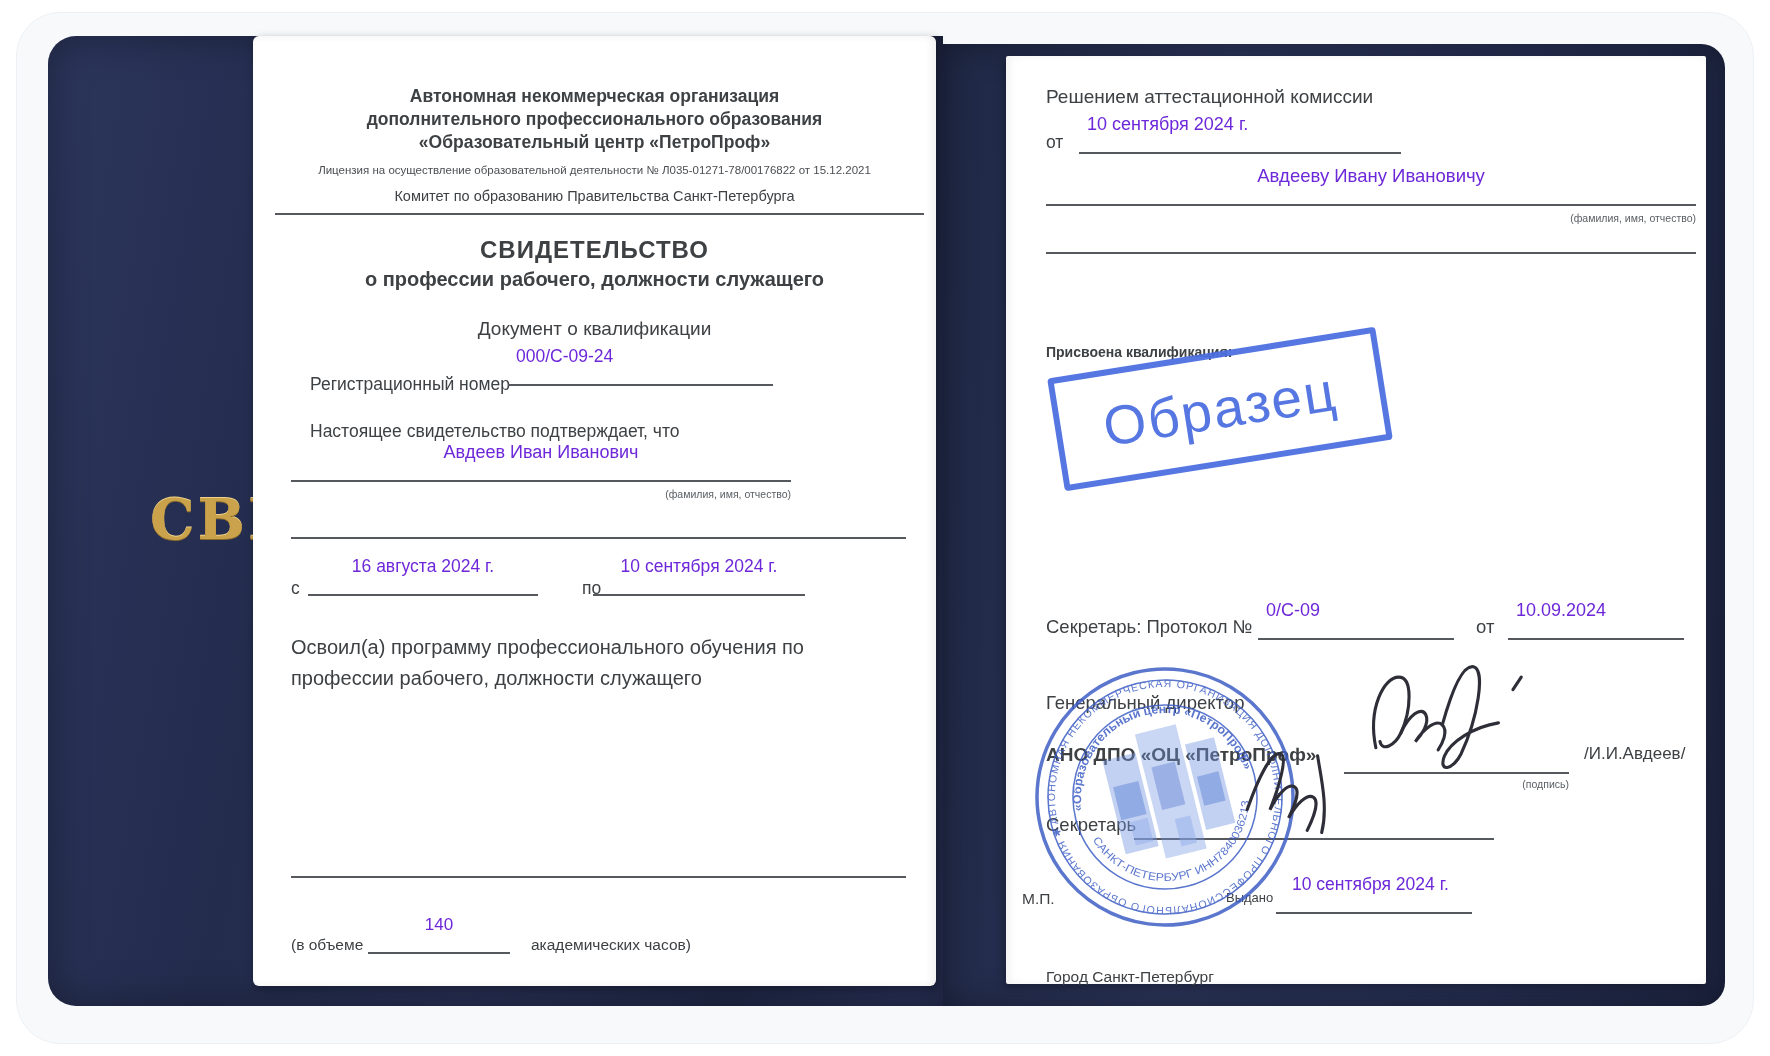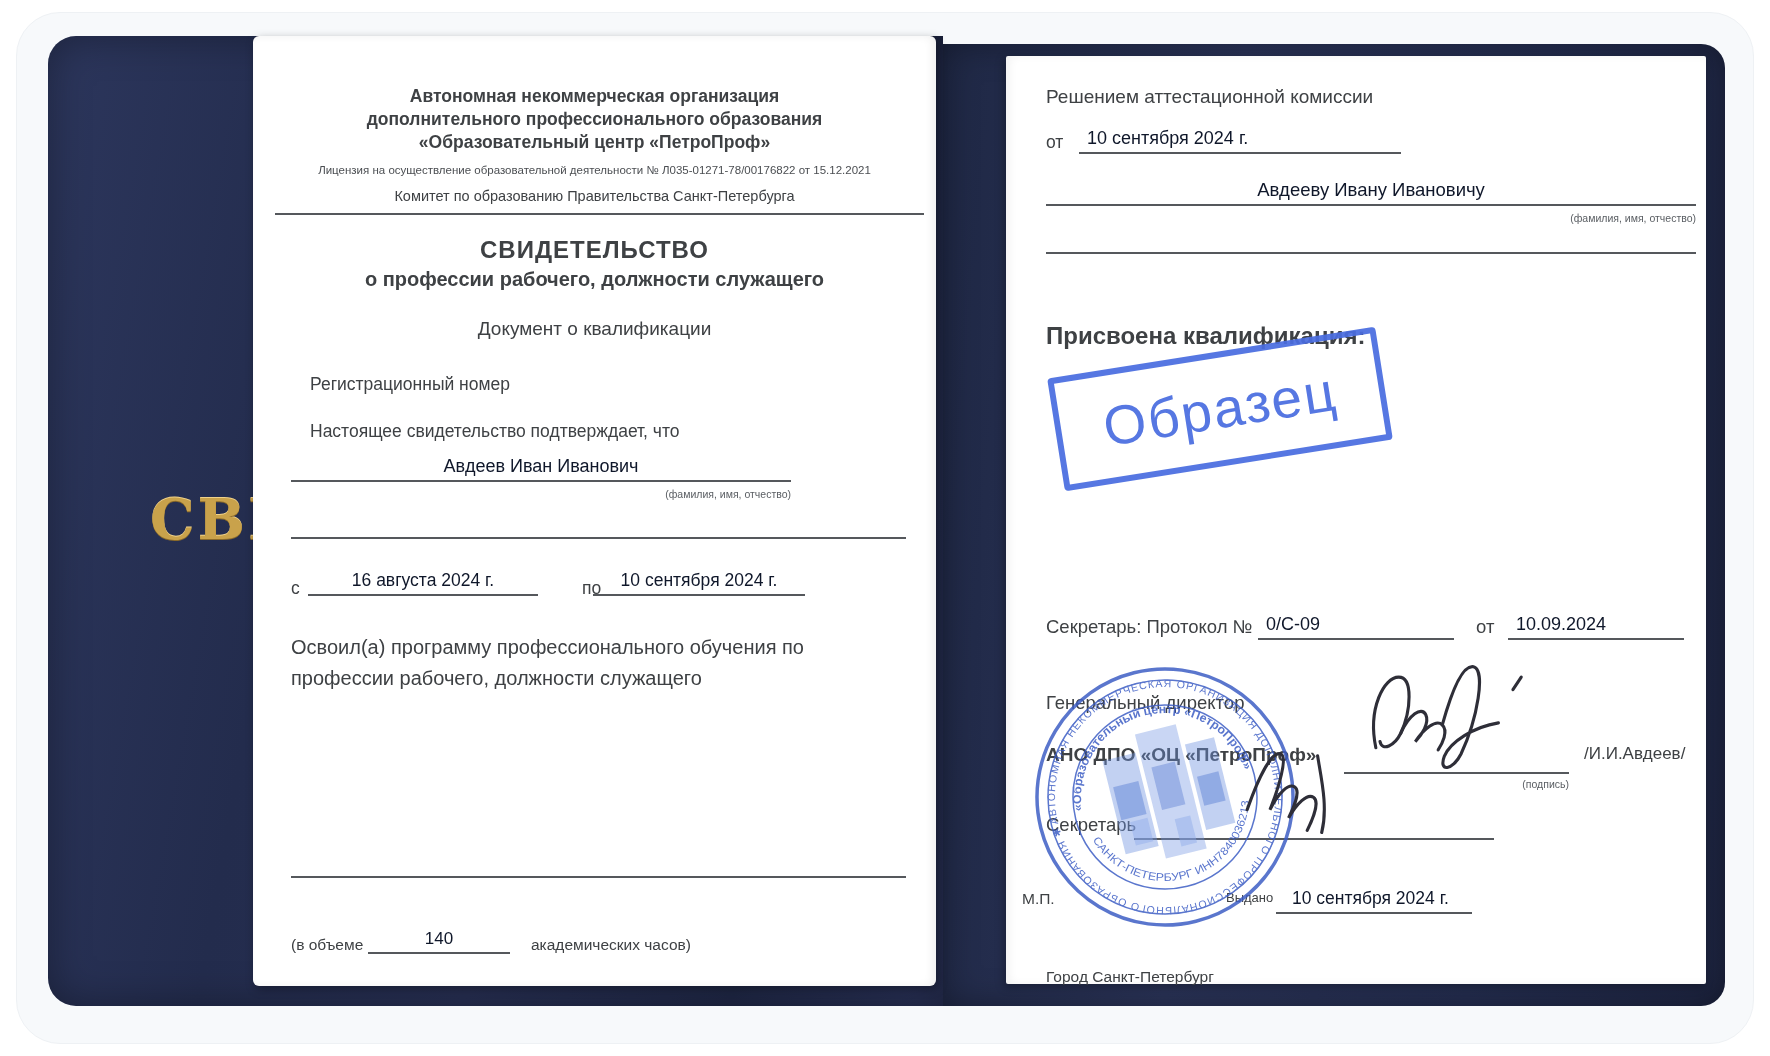--- a/index.html
+++ b/index.html
@@ -27,21 +27,21 @@
   .page-left { left:253px; top:36px; width:683px; height:950px; border-radius:6px;
     box-shadow: 2px 3px 10px rgba(0,0,0,.35), inset -4px 0 8px rgba(0,0,0,.06); }
   .page-right { left:1006px; top:56px; width:700px; height:928px; border-radius:2px;
     box-shadow: -2px 3px 10px rgba(0,0,0,.3), inset 4px 0 8px rgba(0,0,0,.05); }
 
   .t { position:absolute; color:#3e4144; white-space:nowrap; }
   .center { left:0; right:0; text-align:center; }
   .b { font-weight:bold; }
   .hr { position:absolute; border-top:2px solid #55585c; height:0; }
   .fline { position:absolute; border-bottom:2px solid #55585c; display:flex;
-    align-items:flex-end; justify-content:center; color:#0f172a; padding-bottom:3px; }
+    align-items:flex-end; justify-content:center; color:#6d28d9; padding-bottom:17px; }
   .fline.ljust { justify-content:flex-start; padding-left:8px; }
   .hint { position:absolute; font-size:10.5px; color:#5a5e63; text-align:right; }
 
   
   .sample-stamp { position:absolute; left:48px; top:296px; width:332px; height:114px;
     border:6px solid #4a6de0; border-radius:4px; color:#4a6de0;
     display:flex; align-items:center; justify-content:center;
     font-size:55px; letter-spacing:2px; transform:rotate(-9deg); opacity:.93; z-index:40; }
 
   .seal { position:absolute; left:19px; top:601px; width:280px; height:280px; z-index:30; opacity:.84; }
@@ -64,20 +64,21 @@
     <div class="t b center" style="top:96px; font-size:17.5px;">«Образовательный центр «ПетроПроф»</div>
     <div class="t center" style="top:128px; font-size:11.5px; color:#4b4e52;">Лицензия на осуществление образовательной деятельности № Л035-01271-78/00176822 от 15.12.2021</div>
     <div class="t center" style="top:152px; font-size:14.5px;">Комитет по образованию Правительства Санкт-Петербурга</div>
     <div class="hr" style="left:22px; right:12px; top:177px;"></div>
 
     <div class="t b center" style="top:200px; font-size:24px; letter-spacing:1px;">СВИДЕТЕЛЬСТВО</div>
     <div class="t b center" style="top:232px; font-size:20px;">о профессии рабочего, должности служащего</div>
     <div class="t center" style="top:282px; font-size:19px;">Документ о квалификации</div>
 
     <div class="t" style="left:57px; top:338px; font-size:17.5px;">Регистрационный номер</div>
+    <div class="fline ljust" style="left:255px; top:318px; width:265px; height:32px; font-size:17.5px;">000/С-09-24</div>
 
     <div class="t" style="left:57px; top:385px; font-size:17.5px;">Настоящее свидетельство подтверждает, что</div>
 
     <div class="fline" style="left:38px; top:404px; width:500px; height:42px; font-size:18px;">Авдеев Иван Иванович</div>
     <div class="hint" style="left:38px; top:452px; width:500px;">(фамилия, имя, отчество)</div>
 
     <div class="fline" style="left:38px; top:478px; width:615px; height:25px;"></div>
 
     <div class="t" style="left:38px; top:542px; font-size:17.5px;">с</div>
     <div class="fline" style="left:55px; top:532px; width:230px; height:28px; font-size:17.5px;">16 августа 2024 г.</div>
@@ -97,21 +98,21 @@
     <div class="t" style="left:40px; top:30px; font-size:19px;">Решением аттестационной комиссии</div>
 
     <div class="t" style="left:40px; top:76px; font-size:17.5px;">от</div>
     <div class="fline ljust" style="left:73px; top:58px; width:322px; height:40px; font-size:18px;">10 сентября 2024 г.</div>
 
     <div class="fline" style="left:40px; top:106px; width:650px; height:44px; font-size:18.5px;">Авдееву Ивану Ивановичу</div>
     <div class="hint" style="left:40px; top:156px; width:650px;">(фамилия, имя, отчество)</div>
 
     <div class="fline" style="left:40px; top:172px; width:650px; height:26px;"></div>
 
-    <div class="t b" style="left:40px; top:266px; font-size:24px;">Присвоена квалификация:</div>
+    <div class="t b" style="left:40px; top:288px; font-size:14px;">Присвоена квалификация:</div>
 
     <div class="sample-stamp">Образец</div>
 
     <div class="t" style="left:40px; top:560px; font-size:18.5px;">Секретарь: Протокол №</div>
     <div class="fline ljust" style="left:252px; top:548px; width:196px; height:36px; font-size:18px;">0/С-09</div>
     <div class="t" style="left:470px; top:560px; font-size:18.5px;">от</div>
     <div class="fline ljust" style="left:502px; top:548px; width:176px; height:36px; font-size:18px;">10.09.2024</div>
 
     <div class="t" style="left:40px; top:636px; font-size:18.5px;">Генеральный директор</div>
     <div class="t b" style="left:40px; top:688px; font-size:19px;">АНО ДПО «ОЦ «ПетроПроф»</div>

